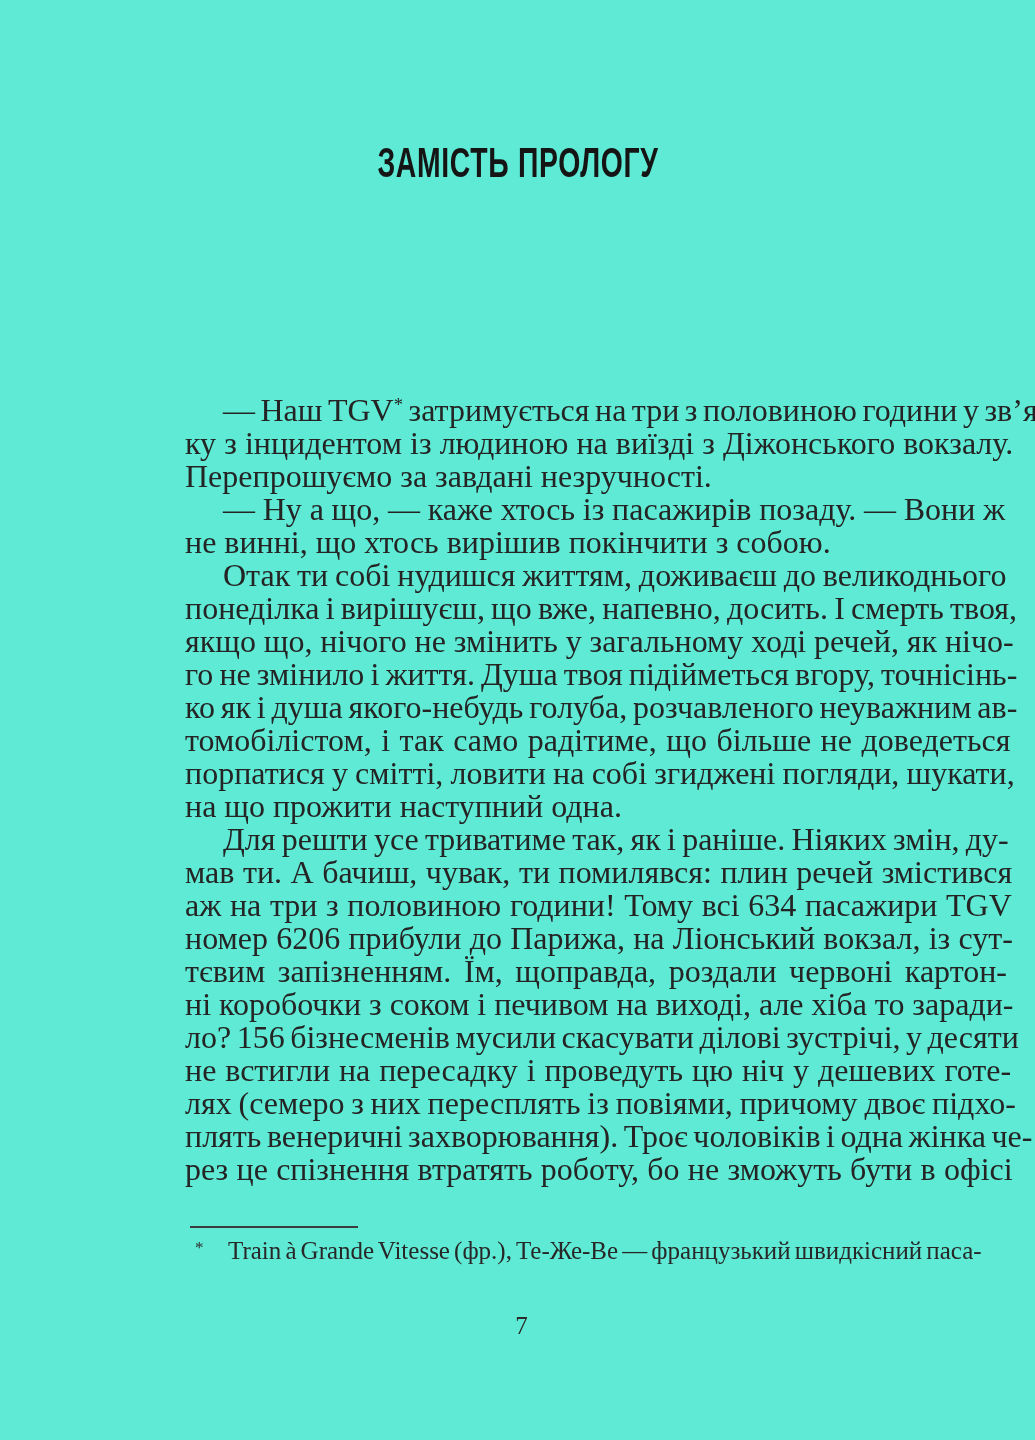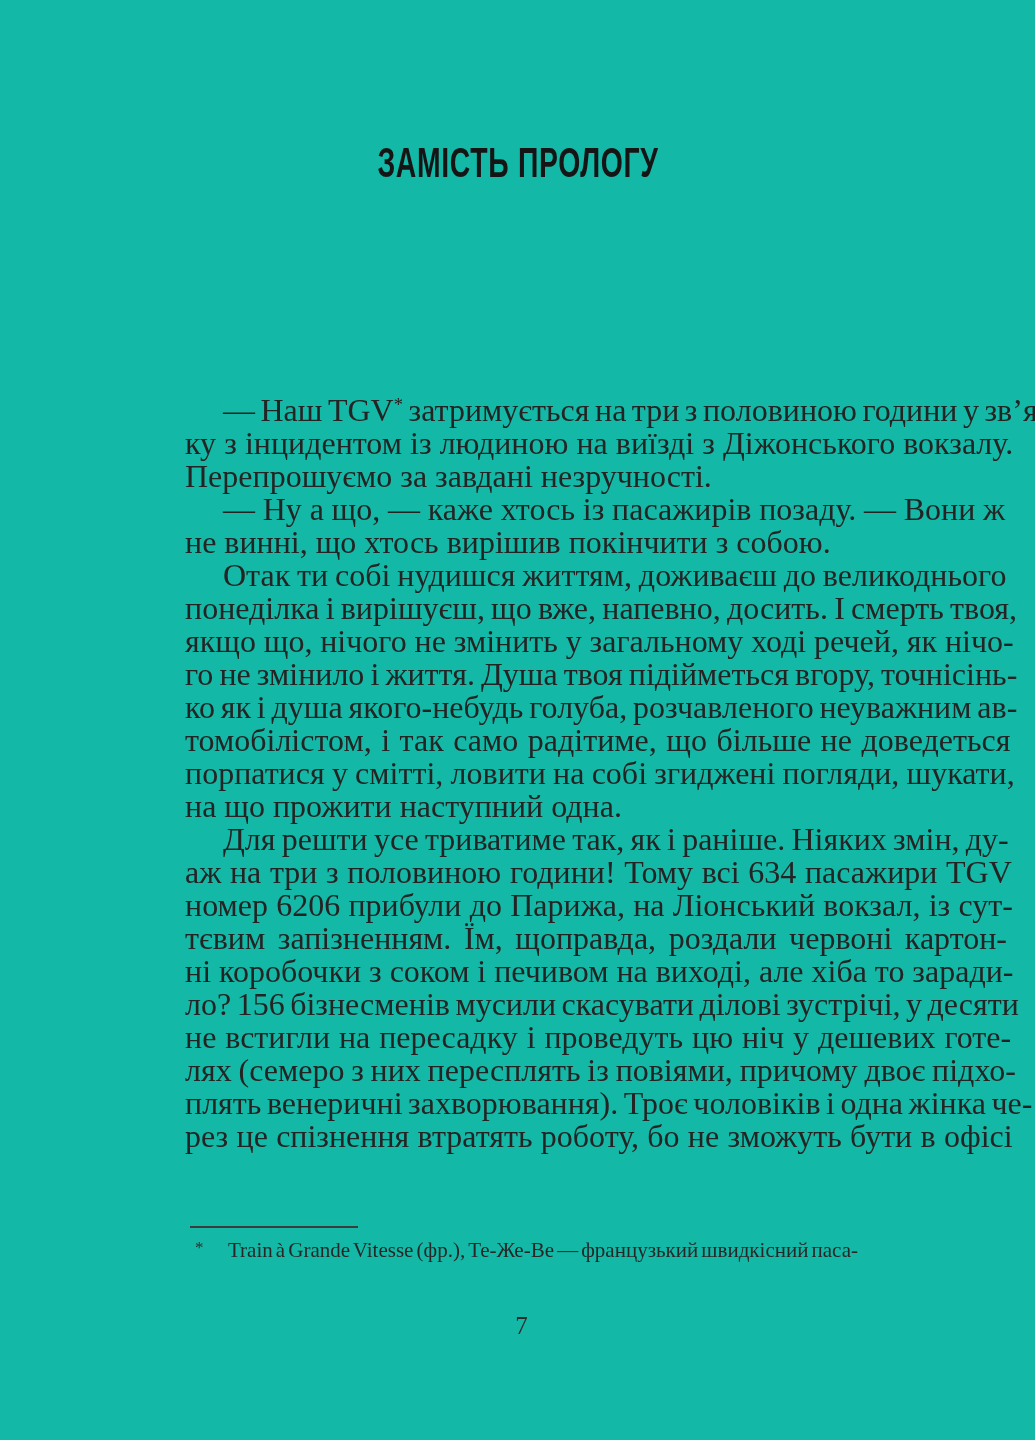--- a/index.html
+++ b/index.html
@@ -1,19 +1,19 @@
 <!DOCTYPE html>
 <html><head>
 <meta charset="utf-8">
 <style>
   html,body{margin:0;padding:0;background:#fbfbf9;}
   .page{
     position:relative;
     width:1035px;height:1440px;
-    background:#14b8a6;
+    background:#5eead4;
     overflow:hidden;
     font-family:"Liberation Serif", serif;
     color:#242424;
   }
   .title-wrap{
     position:absolute;top:141px;left:181px;width:673px;
     text-align:center;
   }
   .chapter-title{
     display:inline-block;
@@ -47,21 +47,21 @@
   .footnote{
     position:absolute;left:185px;top:1237px;width:673px;
   }
   .fn-marker{
     position:absolute;left:10px;top:1px;
     font-size:17px;color:#2e2e2e;
   }
   .fn-lines{margin-left:43px;width:630px;}
   .fn-line{
     height:27px;line-height:27px;
-    font-size:21px;
+    font-size:25px;
     white-space:nowrap;
     color:#272727;
   }
   .page-number{
     position:absolute;left:185px;top:1312px;width:673px;
     text-align:center;
     font-size:25px;color:#2b2b2b;
   }
 </style>
 </head>
@@ -81,20 +81,21 @@
       <div class="line"><span class="inner">не винні, що хтось вирішив покінчити з собою.</span></div>
       <div class="line indent just" style="word-spacing: -1.14062px;"><span class="inner">Отак ти собі нудишся життям, доживаєш до великоднього</span></div>
       <div class="line just" style="word-spacing: -1.78646px;"><span class="inner">понеділка і вирішуєш, що вже, напевно, досить. І смерть твоя,</span></div>
       <div class="line just" style="word-spacing: -0.15px;"><span class="inner">якщо що, нічого не змінить у загальному ході речей, як нічо-</span></div>
       <div class="line just" style="word-spacing: -1.92708px;"><span class="inner">го не змінило і життя. Душа твоя підійметься вгору, точнісінь-</span></div>
       <div class="line just" style="word-spacing: -2.16602px;"><span class="inner">ко як і душа якого-небудь голуба, розчавленого неуважним ав-</span></div>
       <div class="line just" style="word-spacing: 1.53711px;"><span class="inner">томобілістом, і так само радітиме, що більше не доведеться</span></div>
       <div class="line just" style="word-spacing: -0.767578px;"><span class="inner">порпатися у смітті, ловити на собі згиджені погляди, шукати,</span></div>
       <div class="line"><span class="inner">на що прожити наступний одна.</span></div>
       <div class="line indent just" style="word-spacing: -1.78594px;"><span class="inner">Для решти усе триватиме так, як і раніше. Ніяких змін, ду-</span></div>
+      <div class="line just" style="word-spacing: 0.546875px;"><span class="inner">мав ти. А бачиш, чувак, ти помилявся: плин речей змістився</span></div>
       <div class="line just" style="word-spacing: 0.634375px;"><span class="inner">аж на три з половиною години! Тому всі 634 пасажири TGV</span></div>
       <div class="line just" style="word-spacing: 0.234375px;"><span class="inner">номер 6206 прибули до Парижа, на Ліонський вокзал, із сут-</span></div>
       <div class="line just" style="word-spacing: 4.53385px;"><span class="inner">тєвим запізненням. Їм, щоправда, роздали червоні картон-</span></div>
       <div class="line just" style="word-spacing: -0.0539773px;"><span class="inner">ні коробочки з соком і печивом на виході, але хіба то заради-</span></div>
       <div class="line just" style="word-spacing: -2.5px;"><span class="inner">ло? 156 бізнесменів мусили скасувати ділові зустрічі, у десяти</span></div>
       <div class="line just" style="word-spacing: 0.917188px;"><span class="inner">не встигли на пересадку і проведуть цю ніч у дешевих готе-</span></div>
       <div class="line just" style="word-spacing: -1.21701px;"><span class="inner">лях (семеро з них пересплять із повіями, причому двоє підхо-</span></div>
       <div class="line just" style="word-spacing: -2.5px;"><span class="inner">плять венеричні захворювання). Троє чоловіків і одна жінка че-</span></div>
       <div class="line just" style="word-spacing: 0.284375px;"><span class="inner">рез це спізнення втратять роботу, бо не зможуть бути в офісі</span></div>
     </div>

